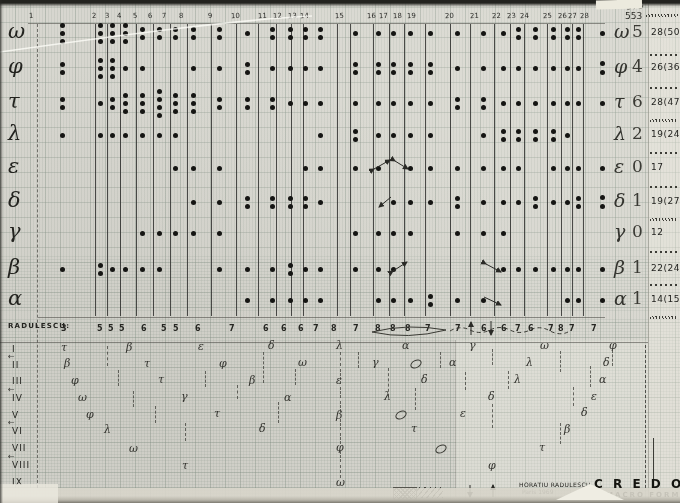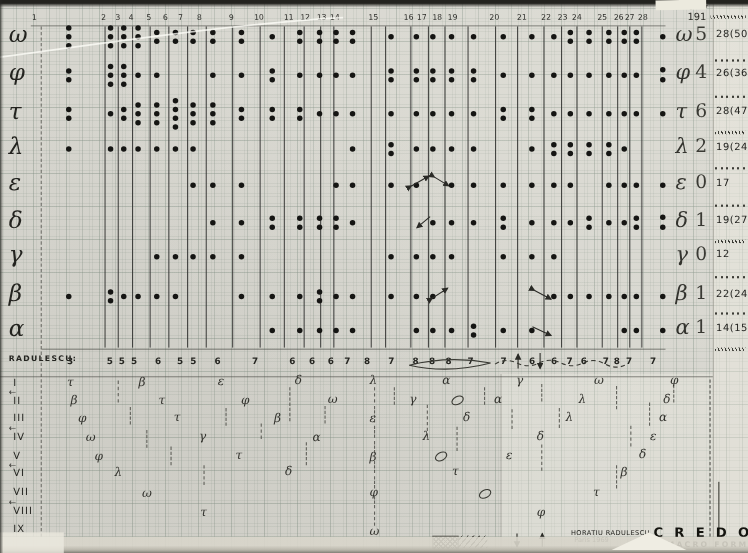--- a/index.html
+++ b/index.html
@@ -70,21 +70,21 @@
   <div class="abs seam"></div>
   <div class="abs crease-col"></div>
   <div class="abs hrule" style="left:28px;top:23px;width:577px;"></div>
   <div class="abs hrule" style="left:38px;top:317px;width:567px;"></div>
   <div class="abs hrule" style="left:0;top:342px;width:648px;"></div>
   <div class="abs ldash"></div>
   <div class="abs rdash"></div>
   <div class="abs rtick"></div>
 
   <div class="abs corner578">578</div>
-  <div class="abs corner328">191</div>
+  <div class="abs corner328">553</div>
   <div class="abs cornerscb sep-scribble"></div>
   <div class="abs denslabel">RADULESCU:</div>
   <div class="abs author">HORATIU RADULESCU</div>
   <div class="abs pdate">Paris 1969</div>
   <div class="abs credo">C R E D O 's</div>
   <div class="abs macro">MACRO FORM</div>
 
   <div class="abs hatch1"></div>
   <div class="abs hatch2"></div>
 

